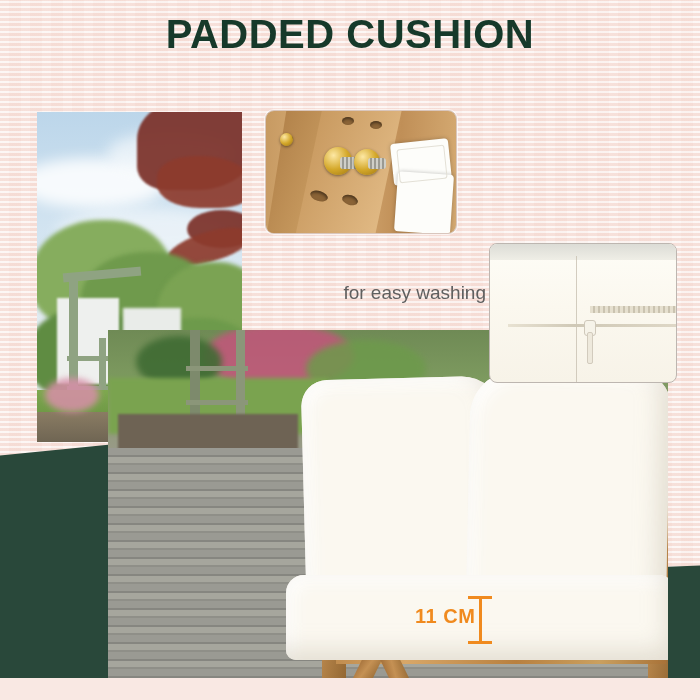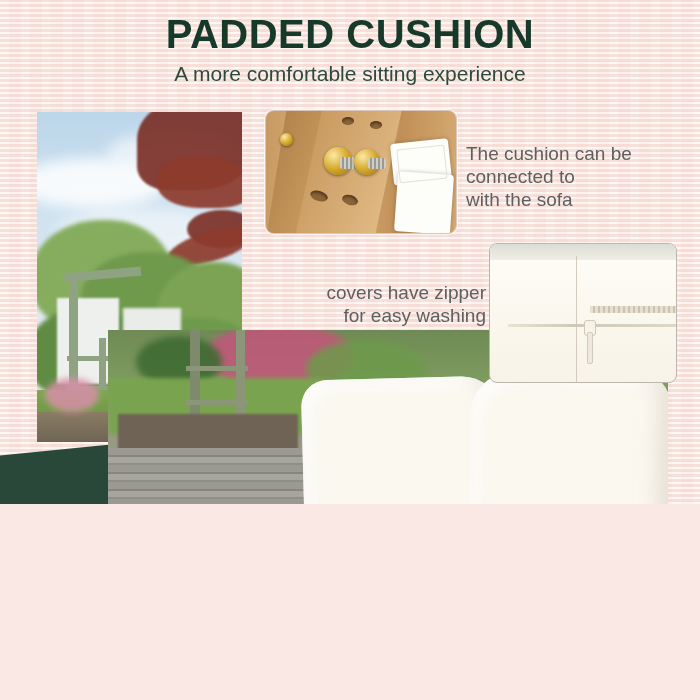--- a/index.html
+++ b/index.html
@@ -3,21 +3,21 @@
 <meta charset="utf-8">
 <title>Padded Cushion Product Banner</title>
 <style>
   html,body{margin:0;padding:0;}
   body{
     width:700px;height:700px;overflow:hidden;
     font-family:"Liberation Sans","DejaVu Sans",sans-serif;
     background:#f9e8e3;
   }
   #stage{
-    position:relative;width:700px;height:504px;overflow:hidden;
+    position:relative;width:700px;height:678px;overflow:hidden;
     background:
       repeating-linear-gradient(0deg,
         rgba(255,255,255,0.55) 0px,
         rgba(255,255,255,0.55) 2px,
         rgba(244,214,206,0.55) 2px,
         rgba(244,214,206,0.55) 5px),
       repeating-linear-gradient(90deg,
         rgba(255,255,255,0.18) 0px,
         rgba(255,255,255,0.18) 9px,
         rgba(240,205,196,0.20) 9px,
@@ -214,21 +214,20 @@
     position:absolute;left:0;top:45px;width:24px;height:3px;background:#f08a1e;
   }
 </style>
 </head>
 <body>
 
 <div id="stage">
 
   <div class="title-wrap">
     <h1 class="title">PADDED CUSHION</h1>
-    <p class="subtitle">A more comfortable sitting experience</p>
   </div>
 
   <div class="green-left"></div>
   <div class="green-right"></div>
 
   <div class="photo" id="photo-garden">
     <div class="garden-sky"></div>
     <div class="garden-cloud" style="left:-20px;top:46px;width:150px;height:50px;"></div>
     <div class="garden-cloud" style="left:70px;top:20px;width:130px;height:42px;opacity:.7;"></div>
     <div class="garden-cloud" style="left:20px;top:96px;width:175px;height:46px;opacity:.6;"></div>
@@ -311,28 +310,22 @@
 
   <div class="photo" id="photo-zipper">
     <div class="zip-top"></div>
     <div class="zip-seam"></div>
     <div class="zip-line"></div>
     <div class="zip-teeth"></div>
     <div class="zip-pull"></div>
     <div class="zip-pull-tab"></div>
   </div>
 
-  <div class="callout" id="callout-connect">
-    <div>The cushion can be</div>
-    <div>connected to</div>
-    <div> with the sofa</div>
-  </div>
 
   <div class="callout" id="callout-zipper">
-    <div>covers have zipper</div>
     <div>for easy washing</div>
   </div>
 
   <div id="dimension">11 CM</div>
   <div id="dim-marker">
     <div class="cap-top"></div>
     <div class="bar"></div>
     <div class="cap-bot"></div>
   </div>
 

